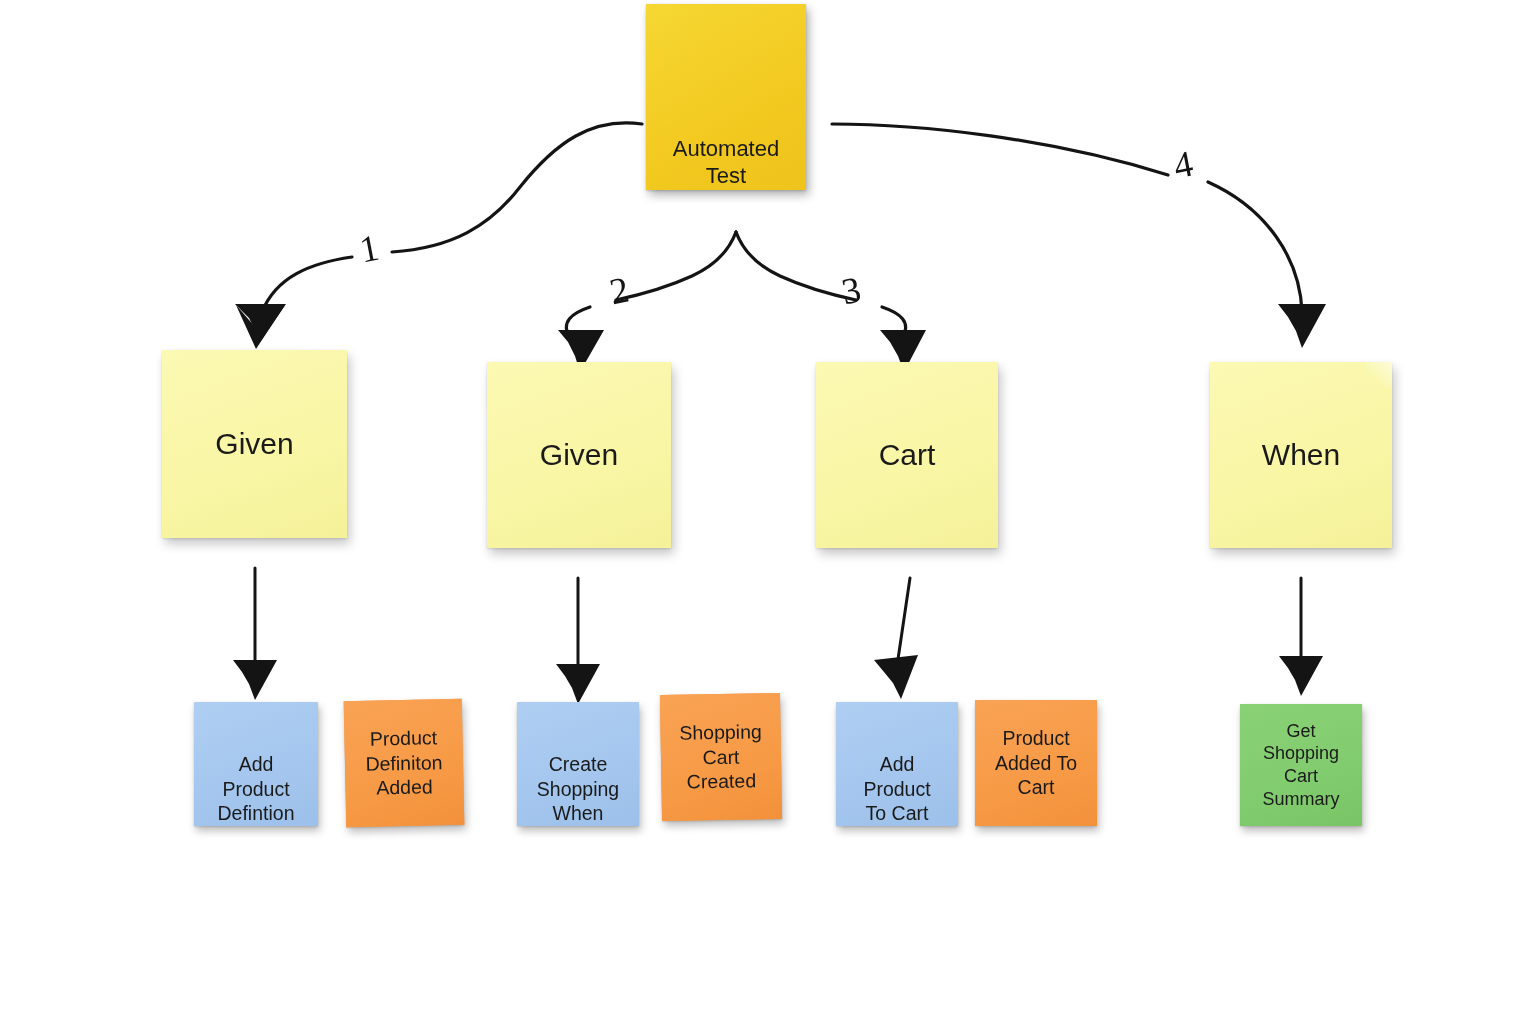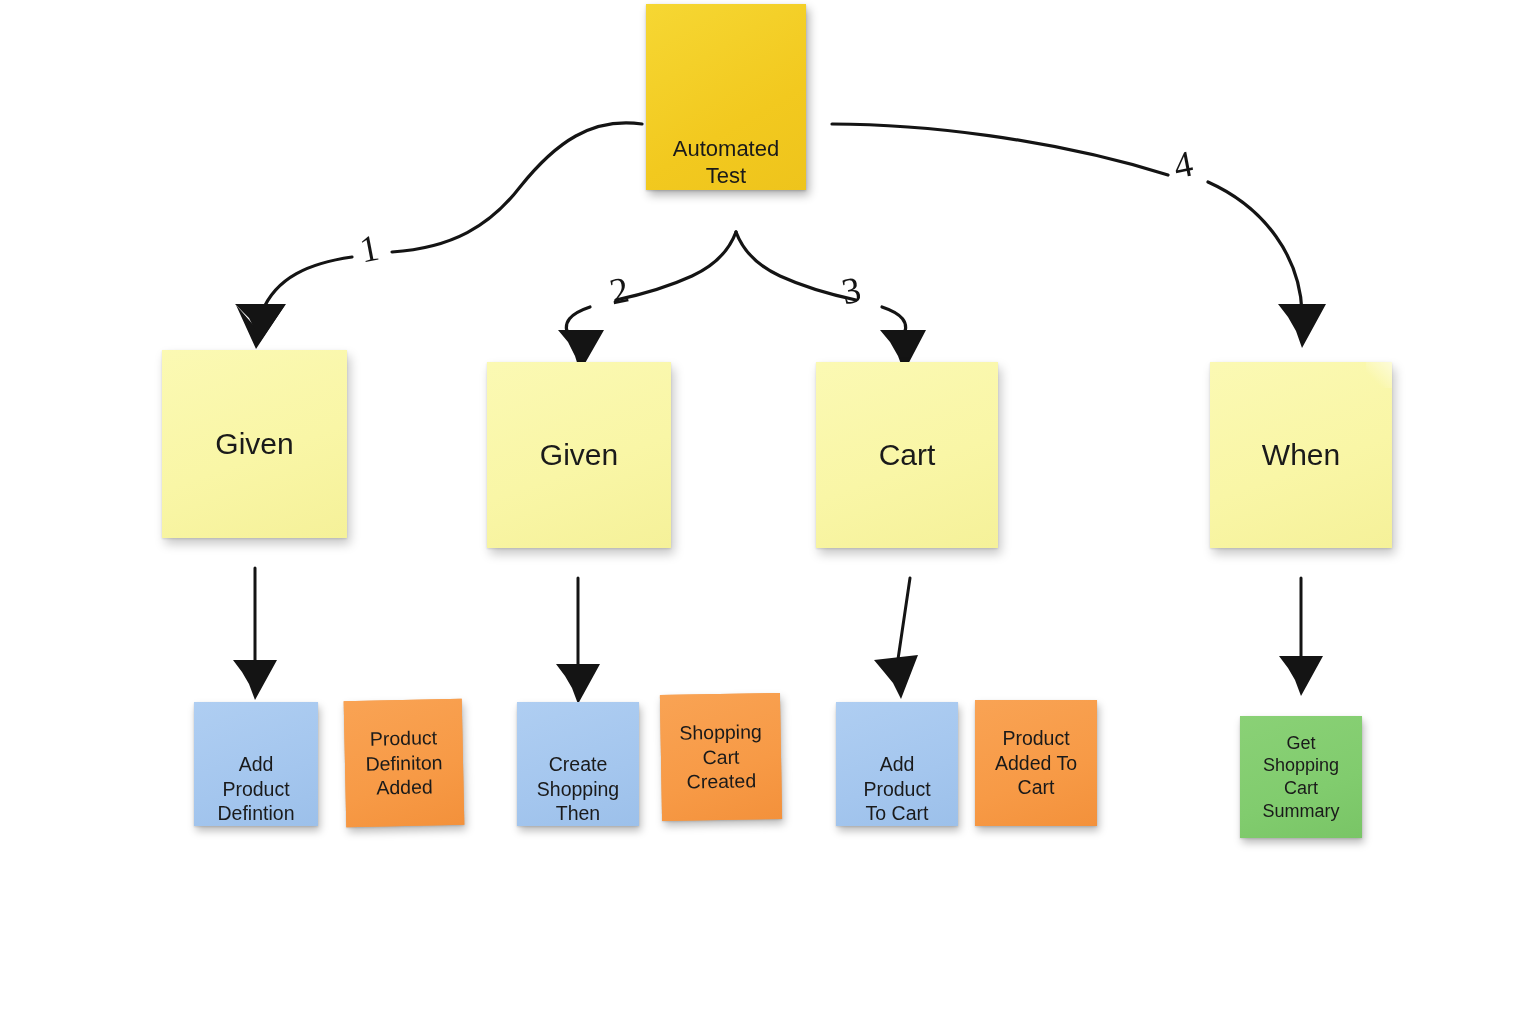--- a/index.html
+++ b/index.html
@@ -206,41 +206,41 @@
 
   <div class="note note-event" style="left:345px; top:700px; width:118px; height:126px; transform: rotate(-1.2deg);">
     <span class="note-text">Product
 Definiton
 Added</span>
   </div>
 
   <div class="note note-command" style="left:517px; top:702px; width:122px; height:124px;">
     <span class="note-text">Create
 Shopping
-Then</span>
+When</span>
   </div>
 
   <div class="note note-event" style="left:661px; top:694px; width:120px; height:126px; transform: rotate(-1deg);">
     <span class="note-text">Shopping
 Cart
 Created</span>
   </div>
 
   <div class="note note-command" style="left:836px; top:702px; width:122px; height:124px;">
     <span class="note-text">Add
 Product
 To Cart</span>
   </div>
 
   <div class="note note-event" style="left:975px; top:700px; width:122px; height:126px;">
     <span class="note-text">Product
 Added To
 Cart</span>
   </div>
 
-  <div class="note note-query" style="left:1240px; top:704px; width:122px; height:122px; font-size:18px;margin-top:12px;">
+  <div class="note note-query" style="left:1240px; top:704px; width:122px; height:122px; font-size:18px;">
     <span class="note-text">Get
 Shopping
 Cart
 Summary</span>
   </div>
 
 </div>
 
 </body></html>

